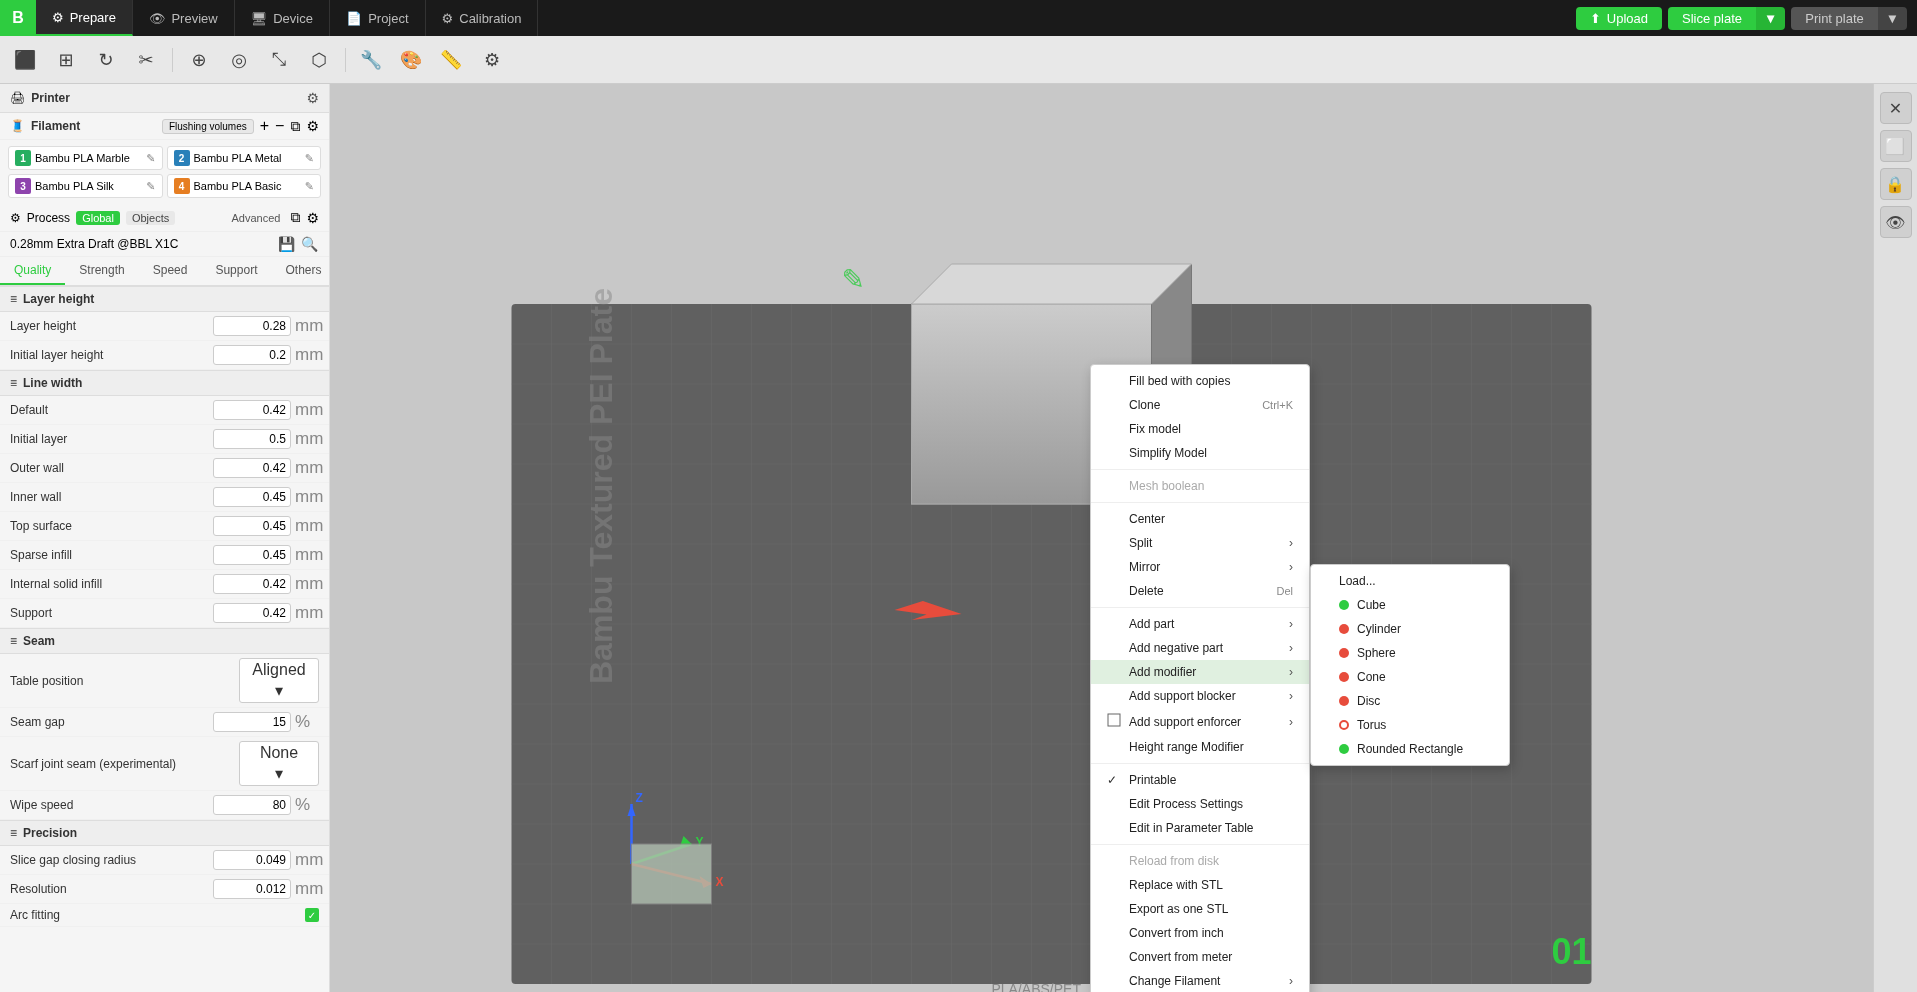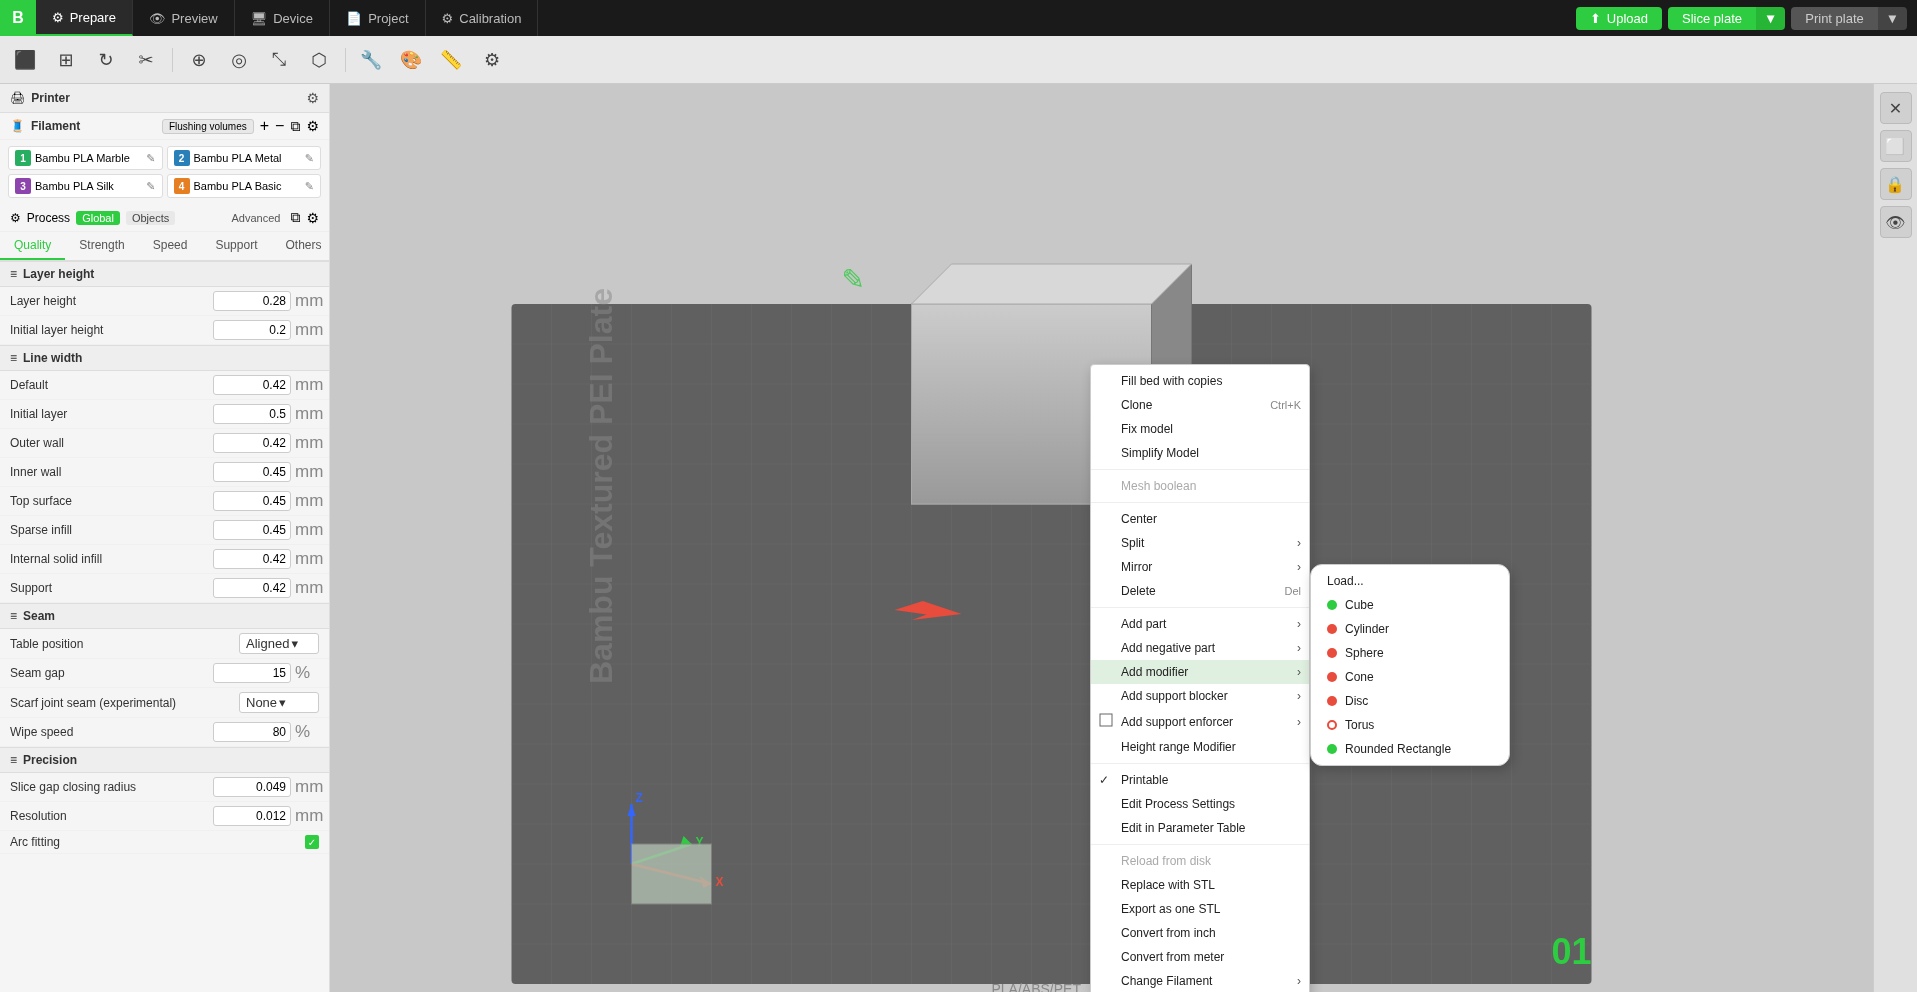--- a/index.html
+++ b/index.html
@@ -133,23 +133,23 @@
     .settings-row {
       display: flex; align-items: center; padding: 4px 10px; border-bottom: 1px solid #f0f0f0; gap: 4px;
     }
     .settings-label { flex: 1; font-size: 12px; color: #333; }
     .settings-input {
       width: 78px; padding: 2px 4px; border: 1px solid #ccc; border-radius: 3px;
       font-size: 12px; text-align: right; background: white;
     }
     .settings-unit { width: 24px; font-size: 17px; color: #888; }
     .settings-dropdown {
-      display: flex; align-items: center; gap: 2px; font-size: 13px; color: #333;
+      display: flex; align-items: center; gap: 2px; font-size: 16px; color: #333;
       cursor: pointer; border: 1px solid #ccc; border-radius: 3px; padding: 2px 6px;
-      background: white; min-width: 80px;
+      background: white; min-width: 80px; flex-direction: column;
     }
 
     
     .viewport {
       flex: 1; background: #c8c8c8; position: relative; overflow: hidden;
     }
 
     
     .right-panel {
       width: 44px; background: #e0e0e0; border-left: 1px solid #ccc;
@@ -162,35 +162,35 @@
     }
 
     
     .context-menu {
       position: absolute; top: 280px; left: 760px;
       background: white; border: 1px solid #ccc; border-radius: 4px;
       box-shadow: 2px 4px 12px rgba(0,0,0,0.2); min-width: 220px; z-index: 100;
       padding: 4px 0;
     }
     .ctx-item {
-      display: flex; align-items: center; padding: 5px 8px; cursor: pointer;
+      display: flex; align-items: center; padding: 5px 16px; cursor: pointer;
       font-size: 12px; color: #222; gap: 8px;
     }
     .ctx-item.disabled { color: #aaa; cursor: default; }
     .ctx-shortcut { margin-left: auto; color: #888; font-size: 11px; }
     .ctx-arrow { margin-left: auto; color: #555; }
     .ctx-check { width: 14px; font-size: 12px; color: #333; }
     .ctx-sep { height: 1px; background: #eee; margin: 4px 0; }
 
     
     .submenu {
       position: absolute; top: 480px; left: 980px;
-      background: white; border: 1px solid #ccc; border-radius: 12px;
+      background: white; border: 1px solid #ccc; border-radius: 4px;
       box-shadow: 2px 4px 12px rgba(0,0,0,0.2); min-width: 200px; z-index: 101;
-      padding: 4px 0;
+      padding: 4px 12px;
     }
     .submenu-item {
       display: flex; align-items: center; padding: 5px 16px; cursor: pointer;
       font-size: 12px; color: #222; gap: 8px;
     }
     .dot { width: 10px; height: 10px; border-radius: 50%; flex-shrink: 0; }
     .dot-green { background: #2ecc40; }
     .dot-red { background: #e74c3c; }
     .dot-donut {
       width: 10px; height: 10px; border-radius: 50%; border: 2px solid #e74c3c;
@@ -314,20 +314,25 @@
     <div class="process-row">
       <span>⚙</span>
       <span>Process</span>
       <span class="tag-global">Global</span>
       <span class="tag-objects">Objects</span>
       <span class="advanced-btn">Advanced</span>
       <span style="font-size:14px;cursor:pointer;margin-left:4px">⧉</span>
       <span style="font-size:14px;cursor:pointer">⚙</span>
     </div>
 
+    <div class="profile-row">
+      <span class="profile-name">0.28mm Extra Draft @BBL X1C</span>
+      <span class="profile-icon">💾</span>
+      <span class="profile-icon">🔍</span>
+    </div>
 
     <div class="tab-row">
       <div class="tab-item active">Quality</div>
       <div class="tab-item">Strength</div>
       <div class="tab-item">Speed</div>
       <div class="tab-item">Support</div>
       <div class="tab-item">Others</div>
     </div>
 
     <div class="settings-group-header">

